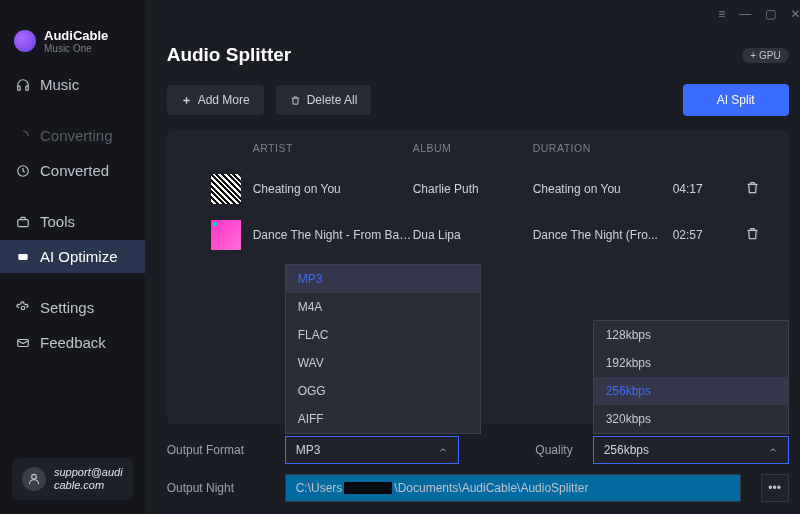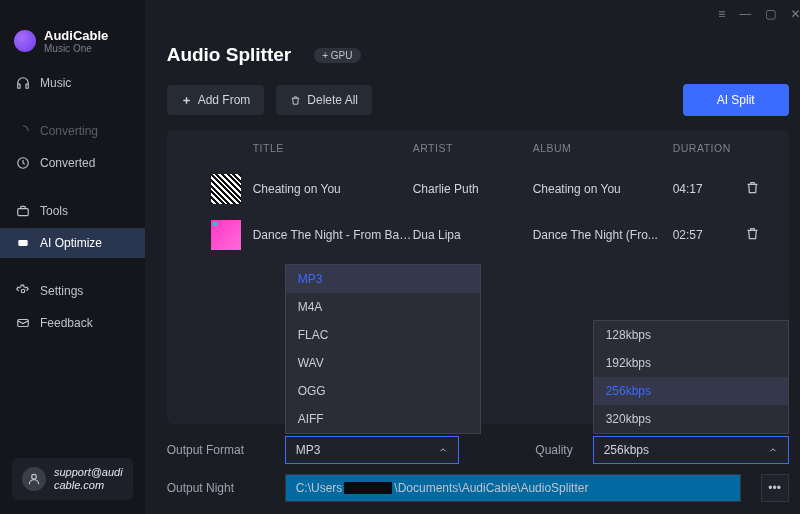--- a/index.html
+++ b/index.html
@@ -5,34 +5,34 @@
 * { margin: 0; padding: 0; box-sizing: border-box; font-family: -apple-system, BlinkMacSystemFont, "Segoe UI", sans-serif; }
 body { width: 800px; height: 514px; background: #1a1d24; color: #a0a4ad; overflow: hidden; font-size: 12px; }
 .app { display: flex; height: 100%; }
 .sidebar { width: 160px; background: #14161c; display: flex; flex-direction: column; padding: 28px 0 14px; }
 .brand { display: flex; align-items: center; gap: 8px; padding: 0 14px 14px; }
 .brand-icon { width: 22px; height: 22px; border-radius: 50%; background: radial-gradient(circle at 35% 35%, #a86bff, #6b3ee6); }
 .brand-text .t1 { color: #fff; font-weight: 600; font-size: 13px; }
 .brand-text .t2 { color: #7a7e88; font-size: 10px; }
 .nav { flex: 1; display: flex; flex-direction: column; gap: 2px; }
 .nav-group-sep { height: 14px; }
-.nav-item { display: flex; align-items: center; gap: 10px; padding: 8px 16px; color: #bfc3cc; cursor: pointer; font-size: 12px; }
+.nav-item { display: flex; align-items: center; gap: 10px; padding: 8px 16px; color: #bfc3cc; cursor: pointer; font-size: 15px; }
 .nav-item.active { background: #2a3550; color: #fff; }
 .nav-item.dim { color: #5a5e68; }
 .nav-icon { width: 14px; height: 14px; display: inline-flex; align-items: center; justify-content: center; }
 .nav-icon svg { width: 14px; height: 14px; }
 .support-pill { margin: 0 12px; background: #1d2028; border-radius: 6px; padding: 8px 10px; display: flex; align-items: center; gap: 8px; cursor: pointer; font-style: italic; }
 .support-pill .avatar { width: 24px; height: 24px; border-radius: 50%; background: #3a3e48; display: flex; align-items: center; justify-content: center; }
 .support-pill .avatar svg { width: 14px; height: 14px; }
 .support-pill .txt { color: #e2e5ec; font-size: 11px; line-height: 1.2; }
 .main { flex: 1; display: flex; flex-direction: column; position: relative; }
 .titlebar { height: 28px; display: flex; justify-content: flex-end; align-items: center; padding: 0 10px; gap: 14px; }
 .titlebar span { color: #7a7e88; cursor: pointer; font-size: 12px; }
 .content { padding: 0 22px 12px; flex: 1; display: flex; flex-direction: column; }
-.header-row { display: flex; align-items: center; gap: 23px; margin-top: 16px; }
+.header-row { display: flex; align-items: center; gap: 12px; margin-top: 16px; justify-content: space-between; }
 .page-title { color: #fff; font-weight: 700; font-size: 19px; }
 .gpu-badge { background: #2f333d; color: #bfc3cc; font-size: 10px; padding: 2px 8px; border-radius: 10px; }
 .action-row { display: flex; align-items: center; gap: 12px; margin-top: 18px; }
 .btn { border: none; cursor: pointer; border-radius: 4px; display: inline-flex; align-items: center; gap: 6px; padding: 8px 14px; font-size: 12px; }
 .btn-ghost { background: #272b34; color: #d0d3db; }
 .btn-ghost svg { width: 11px; height: 11px; }
 .btn-primary { background: #3b6bff; color: #fff; padding: 9px 34px; margin-left: auto; }
 .table-card { background: #20232b; border-radius: 6px; margin-top: 14px; flex: 1; overflow: hidden; display: flex; flex-direction: column; }
 .thead, .trow { display: grid; grid-template-columns: 36px 42px 160px 120px 140px 72px 36px; align-items: center; gap: 0; }
 .thead { padding: 12px 8px; color: #7d818b; font-size: 10.5px; letter-spacing: 0.5px; }
@@ -162,38 +162,37 @@
     <div class="content">
       <div class="header-row">
         <h1 class="page-title">Audio Splitter</h1>
         <span class="gpu-badge">+ GPU</span>
       </div>
       <div class="action-row">
         <button class="btn btn-ghost">
           <svg viewBox="0 0 24 24" stroke="currentColor" stroke-width="3">
               <path d="M12 5v14M5 12h14"></path>
             </svg>
-          <span>Add From</span>
+          <span>Add More</span>
         </button>
         <button class="btn btn-ghost">
           <svg viewBox="0 0 24 24" fill="none" stroke="currentColor" stroke-width="2">
               <path d="M4 7h16M9 7V5a1 1 0 011-1h4a1 1 0 011 1v2M6 7l1 13h10l1-13"></path>
             </svg>
           <span>Delete All</span>
         </button>
         <button class="btn btn-primary">
           <span>AI Split</span>
         </button>
       </div>
 
       <div class="table-card">
         <div class="thead">
           <span></span>
             <span></span>
-          <span>TITLE</span>
           <span>ARTIST</span>
           <span>ALBUM</span>
           <span>DURATION</span>
           <span></span>
         </div>
         <div class="trow">
           <span></span>
           <div class="cover c1"></div>
           <span class="cell">Cheating on You</span>
           <span class="cell">Charlie Puth</span>

